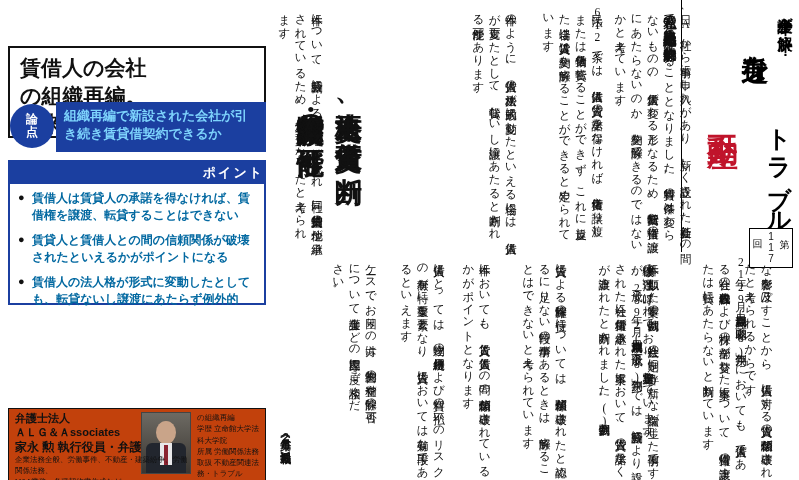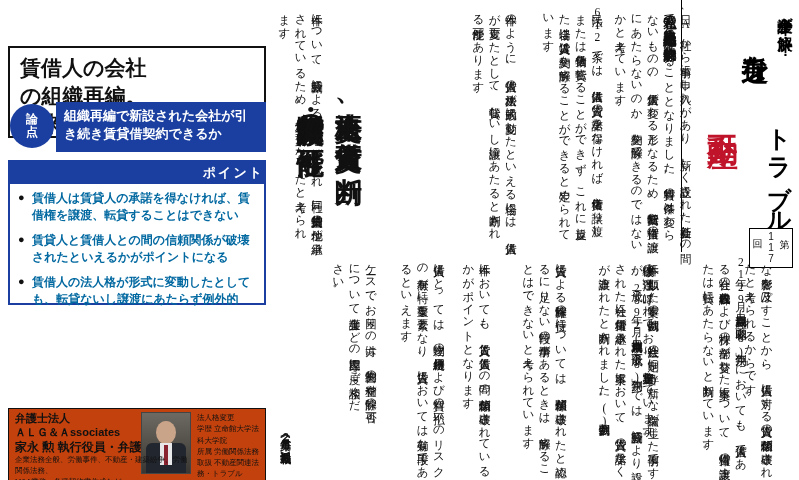--- a/index.html
+++ b/index.html
@@ -73,21 +73,21 @@
   .ronten{
     position:absolute;left:10px;top:104px;width:44px;height:44px;
     border-radius:50%;background:#1b3fa0;color:#fff;
     font-family:"Liberation Sans", sans-serif;font-weight:bold;
     font-size:12px;line-height:1.05;text-align:center;
     display:flex;align-items:center;justify-content:center;
   }
   .ronten span{display:block;}
   .ronten-bar{
     position:absolute;left:56px;top:102px;width:210px;height:50px;
-    background:#1b3fa0;color:#ffffff;box-sizing:border-box;padding:5px 8px;
+    background:#1b3fa0;color:#7dd3fc;box-sizing:border-box;padding:5px 8px;
     font-family:"Liberation Sans", sans-serif;font-weight:bold;
     font-size:13px;line-height:1.38;
   }
 
   
   .point-box{
     position:absolute;left:8px;top:160px;width:258px;height:145px;
     border:2px solid #1b3fa0;box-sizing:border-box;background:#fff;
   }
   .point-hd{
@@ -237,21 +237,21 @@
       <div>ＡＬＧ＆Ａssociates</div>
     </div>
     <div class="pf-name">家永 勲  執行役員・弁護士</div>
     <div class="pf-photo">
       <div class="head"></div>
       <div class="body"></div>
       <div class="shirt"></div>
       <div class="tie"></div>
     </div>
     <div class="pf-detail">
-      <div>法人格変更</div>
+      <div>の組織再編</div>
       <div>学歴 立命館大学法科大学院</div>
       <div>所属 労働関係法務</div>
       <div>取扱 不動産関連法務・トラブル</div>
     </div>
     <div class="pf-list">
       <div>企業法務全般、労働事件、不動産・建築紛争、労働関係法務、</div>
       <div>M&amp;A業務、各種契約書作成など</div>
     </div>
   </div>
 

